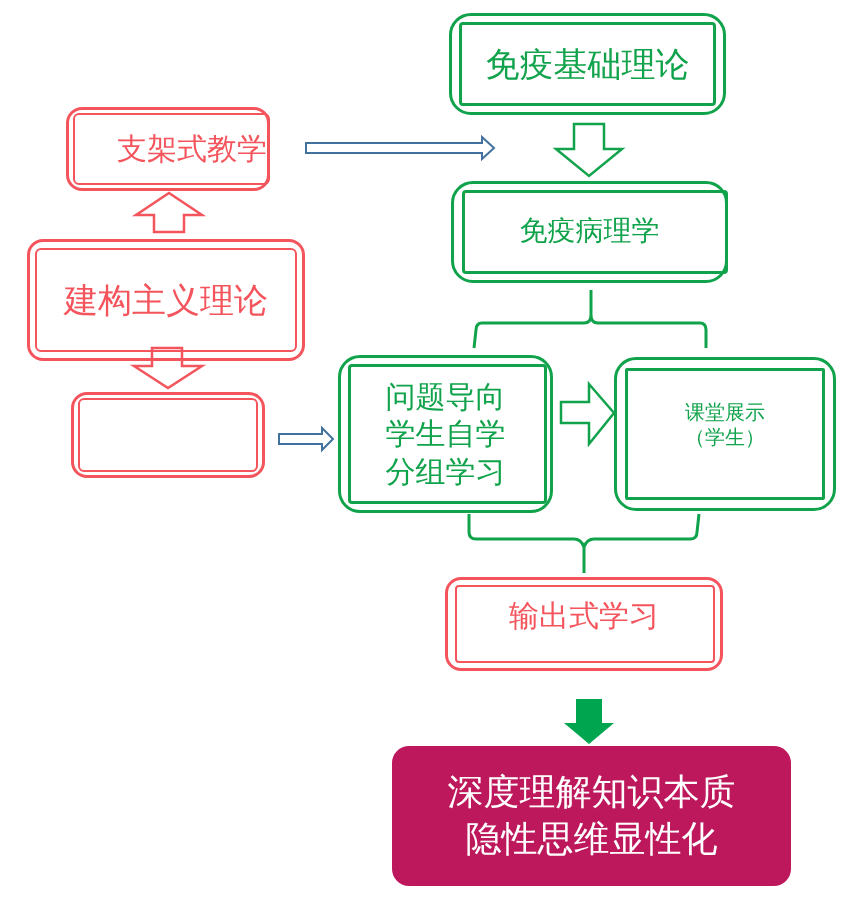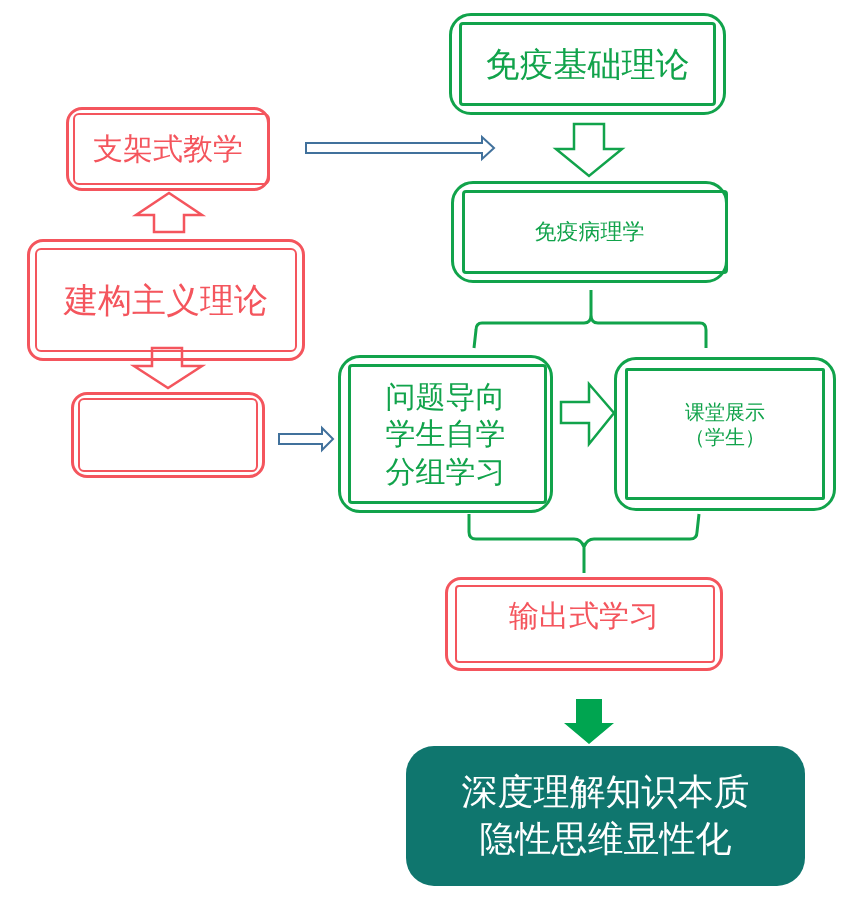--- a/index.html
+++ b/index.html
@@ -6,21 +6,21 @@
     body { width: 854px; height: 904px; position: relative; overflow: hidden;
            font-family: "DejaVu Serif", "Liberation Serif", serif; }
     .box { position: absolute; box-sizing: border-box; display: flex;
            align-items: center; justify-content: center; text-align: center; }
     .box .inner { position: absolute; box-sizing: border-box; }
     .red { border: 3px solid #f4555d; border-radius: 16px; color: #f4555d; }
     .red .inner { border: 2px solid #f4555d; }
     .green { border: 3px solid #11a34b; border-radius: 22px; color: #11a34b; }
     .green .inner { border: 3px solid #11a34b; }
     .label { position: relative; z-index: 1; line-height: 1.25; white-space: pre-line; }
-    .filled { background: #0f766e; border-radius: 28px; color: #ffffff; margin-left: 14px; }
+    .filled { background: #be185d; border-radius: 17px; color: #ffffff; }
     svg.conn { position: absolute; left: 0; top: 0; width: 854px; height: 904px; pointer-events: none; }
   </style>
 </head>
 <body>
 
 <svg class="conn" viewBox="0 0 854 904">
 
   <path d="M154,232 L154,215 L136,215 L169,193 L202,215 L184,215 L184,232 Z" fill="#fff" stroke="#f4555d" stroke-width="2.5"></path>
 
   <path d="M152,348 L182,348 L182,366 L202,366 L168,388 L134,366 L152,366 Z" fill="#fff" stroke="#f4555d" stroke-width="2.5"></path>
@@ -35,40 +35,40 @@
            M591,315 Q591,323 598,323 L700,323 Q706,323 706,330 L706,348" fill="none" stroke="#11a34b" stroke-width="3"></path>
 
   <path d="M561,402 L589,402 L589,384 L614,413 L589,444 L589,423 L561,423 Z" fill="#fff" stroke="#11a34b" stroke-width="2.5"></path>
 
   <path d="M469,514 L469,532 Q469,539 476,539 L574,539 Q581,539 584,547 L584,573
            M699,514 L697,532 Q697,539 690,539 L594,539 Q587,539 584,547" fill="none" stroke="#11a34b" stroke-width="3"></path>
 
   <path d="M576,699 L602,699 L602,723 L614,723 L589,744 L564,723 L576,723 Z" fill="#00a550"></path>
 </svg>
 
-<div class="box red" style="left:66px; top:107px; width:204px; height:84px; font-size:30px;">
+<div class="box red" style="left:66px; top:107px; width:204px; height:84px; font-size:30px;justify-content:flex-end;">
   <div class="inner" style="left:4px; right:-3px; top:3px; bottom:3px; border-radius:6px;"></div>
   <span class="label">支架式教学</span>
 </div>
 
 <div class="box red" style="left:27px; top:239px; width:278px; height:122px; font-size:34px;">
   <div class="inner" style="left:5px; right:5px; top:6px; bottom:6px; border-radius:6px;"></div>
   <span class="label">建构主义理论</span>
 </div>
 
 <div class="box red" style="left:71px; top:392px; width:194px; height:86px; font-size:30px;">
   <div class="inner" style="left:4px; right:4px; top:3px; bottom:3px; border-radius:6px;"></div>
 </div>
 
 <div class="box green" style="left:449px; top:13px; width:277px; height:102px; font-size:34px;">
   <div class="inner" style="left:7px; right:7px; top:6px; bottom:6px; border-radius:4px;"></div>
   <span class="label">免疫基础理论</span>
 </div>
 
-<div class="box green" style="left:451px; top:181px; width:277px; height:102px; font-size:22px;">
+<div class="box green" style="left:451px; top:181px; width:277px; height:102px; font-size:28px;font-family:Liberation Mono, monospace;">
   <div class="inner" style="left:8px; right:-3px; top:6px; bottom:6px; border-radius:4px;"></div>
   <span class="label">免疫病理学</span>
 </div>
 
 <div class="box green" style="left:338px; top:355px; width:215px; height:158px; font-size:30px;">
   <div class="inner" style="left:7px; right:3px; top:6px; bottom:6px; border-radius:4px;"></div>
   <span class="label">问题导向
 学生自学
 分组学习</span>
 </div>

